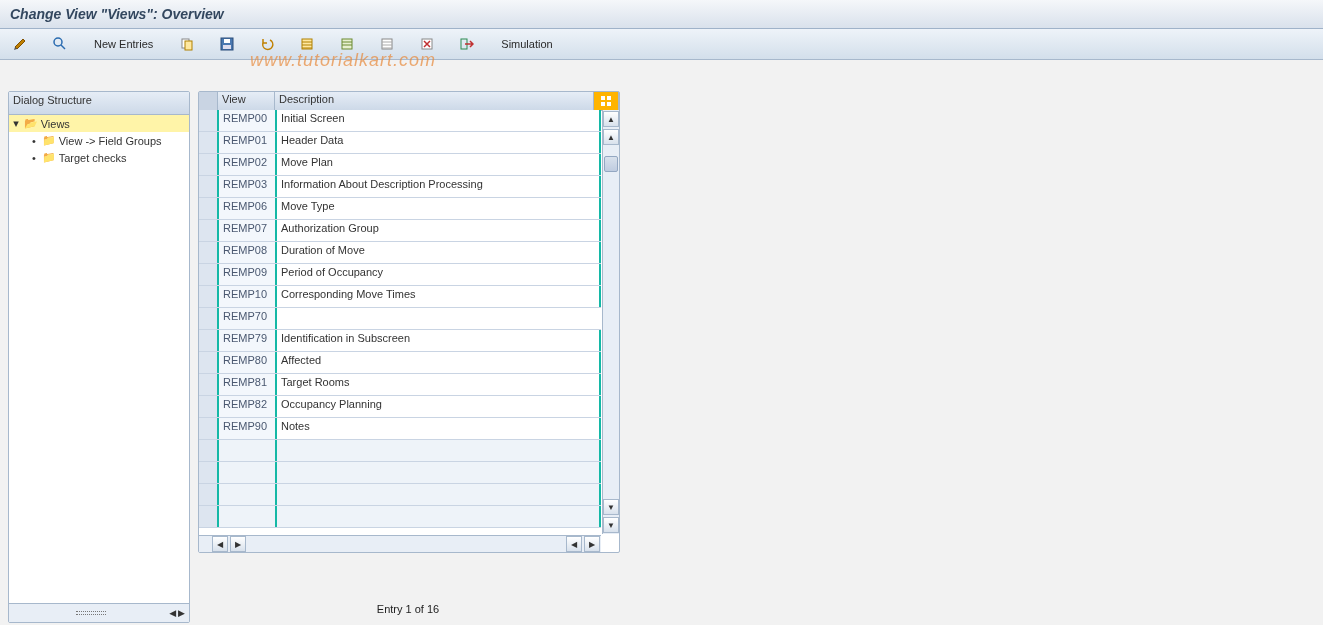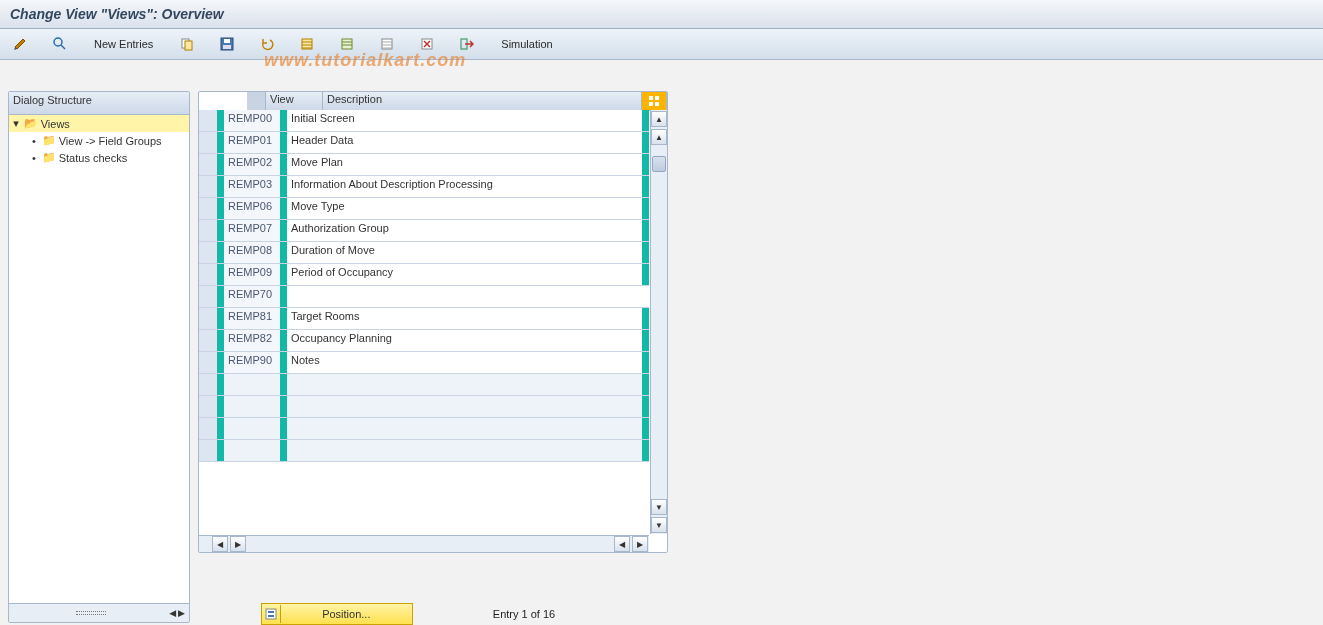--- a/index.html
+++ b/index.html
@@ -12,46 +12,46 @@
   .tree-panel{width:180px;height:530px;display:flex;flex-direction:column;}
   .tree-header{background:linear-gradient(#e6edf6,#cdd9e8);border-bottom:1px solid #a7b8cc;height:18px;padding:2px 4px;}
   .tree-body{flex:1;background:#fff;overflow:hidden;}
   .tree-row{display:flex;align-items:center;height:17px;padding:0 2px;cursor:pointer;}
   .tree-row.sel{background:#fff4a8;}
   .tw{display:inline-block;width:10px;text-align:center;color:#333;}
   .folder-open{color:#e6b800;margin:0 3px;}
   .folder{color:#e6b800;margin:0 3px;}
   .tree-bottom{height:18px;background:#e8eef6;border-top:1px solid #a7b8cc;display:flex;align-items:center;justify-content:space-between;padding:0 4px;}
   .grid-wrap{width:420px;}
-  .grid-panel{position:relative;width:420px;height:460px;background:#fff;padding-left:48px;}
+  .grid-panel{position:relative;width:420px;height:460px;background:#fff;}
   .grid-header{display:flex;height:18px;background:linear-gradient(#e6edf6,#cdd9e8);border-bottom:1px solid #a7b8cc;}
   .gh{border-right:1px solid #a7b8cc;padding:1px 4px;}
   .gh.sel{width:10px;background:#c9d4e3;}
   .gh.view{width:48px;}
   .gh.desc{flex:1;}
   .gh.cfg{width:16px;background:#ffb400;display:flex;align-items:center;justify-content:center;}
   .grid-body{position:absolute;top:18px;left:0;right:18px;bottom:18px;overflow:hidden;}
   .grow{display:flex;height:21px;border-bottom:1px solid #c9d4e3;}
-  .grow .c{border-right:7px solid #14b8a6;padding:2px 4px;}
+  .grow .c{border-right:2px solid #14b8a6;padding:2px 4px;}
   .c.sel{width:10px;background:#dde5f0;}
   .c.view{width:48px;background:#f3f7fc;color:#4a5870;}
   .c.desc{flex:1;background:#fff;}
   .grow.empty .c.view,.grow.empty .c.desc{background:#eef3f9;}
   .vscroll{position:absolute;top:18px;right:0;bottom:18px;width:16px;background:#e8eef6;border-left:1px solid #a7b8cc;display:flex;flex-direction:column;align-items:center;}
   .vbtn{width:14px;height:14px;border:1px solid #a7b8cc;background:linear-gradient(#fff,#d8e1ec);font-size:8px;display:flex;align-items:center;justify-content:center;cursor:pointer;margin:1px 0;}
   .vthumb{width:12px;height:14px;background:linear-gradient(#d8e1ec,#bfcce0);border:1px solid #93a7c2;border-radius:2px;margin-top:10px;}
   .hscroll{position:absolute;bottom:0;left:0;right:18px;height:16px;background:#e8eef6;border-top:1px solid #a7b8cc;display:flex;align-items:center;}
   .hbtn{width:14px;height:14px;border:1px solid #a7b8cc;background:linear-gradient(#fff,#d8e1ec);font-size:8px;display:flex;align-items:center;justify-content:center;cursor:pointer;margin:0 1px;}
   .hspace{flex:1;}
   .footer{display:flex;align-items:center;justify-content:center;gap:80px;margin-top:50px;}
   .pos-btn{width:150px;height:20px;background:linear-gradient(#fff4a8,#ffe14d);border:1px solid #c9a200;display:flex;align-items:center;cursor:pointer;}
   .pos-icon{width:18px;height:18px;border-right:1px solid #c9a200;display:flex;align-items:center;justify-content:center;}
   .pos-label{flex:1;text-align:center;}
   .entry-text{color:#222;}
-  .watermark{position:absolute;top:50px;left:264px;font-size:18px;font-style:italic;font-weight:bold;color:#e8893a;opacity:0.7;pointer-events:none;letter-spacing:1px;}
+  .watermark{position:absolute;top:50px;left:250px;font-size:18px;font-style:italic;font-weight:normal;color:#e8893a;opacity:0.7;pointer-events:none;letter-spacing:1px;}
   .tree-resize{width:50px;height:8px;margin:0 auto;display:flex;align-items:center;justify-content:center;}
   .tree-resize span{display:block;width:30px;height:2px;border-top:1px dotted #777;border-bottom:1px dotted #777;}
   svg{display:block;}
 </style>
 </head>
 <body>
 
 <div class="titlebar">Change View "Views": Overview</div>
 
 <div class="toolbar">
@@ -132,21 +132,21 @@
         <span>Views</span>
       </div>
       <div class="tree-row" style="padding-left:20px;">
         <span class="tw">•</span>
         <span class="folder">📁</span>
         <span>View -&gt; Field Groups</span>
       </div>
       <div class="tree-row" style="padding-left:20px;">
         <span class="tw">•</span>
         <span class="folder">📁</span>
-        <span>Status checks</span>
+        <span>Target checks</span>
       </div>
     </div>
     <div class="tree-bottom">
       <div class="tree-resize">
           <span></span>
         </div>
       <div style="display:flex;gap:2px;">
         <div style="font-size:9px;cursor:pointer;">◀</div>
         <div style="font-size:9px;cursor:pointer;">▶</div>
       </div>
@@ -204,21 +204,36 @@
             <div class="c view">REMP08</div>
             <div class="c desc">Duration of Move</div>
           </div>
           <div class="grow">
             <div class="c sel"></div>
             <div class="c view">REMP09</div>
             <div class="c desc">Period of Occupancy</div>
           </div>
           <div class="grow">
             <div class="c sel"></div>
+            <div class="c view">REMP10</div>
+            <div class="c desc">Corresponding Move Times</div>
+          </div>
+          <div class="grow">
+            <div class="c sel"></div>
             <div class="c view">REMP70</div>
+          </div>
+          <div class="grow">
+            <div class="c sel"></div>
+            <div class="c view">REMP79</div>
+            <div class="c desc">Identification in Subscreen</div>
+          </div>
+          <div class="grow">
+            <div class="c sel"></div>
+            <div class="c view">REMP80</div>
+            <div class="c desc">Affected</div>
           </div>
           <div class="grow">
             <div class="c sel"></div>
             <div class="c view">REMP81</div>
             <div class="c desc">Target Rooms</div>
           </div>
           <div class="grow">
             <div class="c sel"></div>
             <div class="c view">REMP82</div>
             <div class="c desc">Occupancy Planning</div>
@@ -261,26 +276,16 @@
         <div style="width:12px;"></div>
         <div class="hbtn">◀</div>
         <div class="hbtn">▶</div>
         <div class="hspace"></div>
         <div class="hbtn">◀</div>
         <div class="hbtn">▶</div>
       </div>
     </div>
 
     <div class="footer">
-      <div class="pos-btn">
-        <div class="pos-icon">
-            <svg width="12" height="12">
-              <rect x="1" y="1" width="10" height="10" fill="#fff" stroke="#888"></rect>
-              <rect x="3" y="3" width="6" height="2" fill="#4a78b0"></rect>
-              <rect x="3" y="7" width="6" height="2" fill="#4a78b0"></rect>
-            </svg>
-          </div>
-        <div class="pos-label">Position...</div>
-      </div>
       <div class="entry-text">Entry 1 of 16</div>
     </div>
   </div>
 </div>
 
 </body></html>

